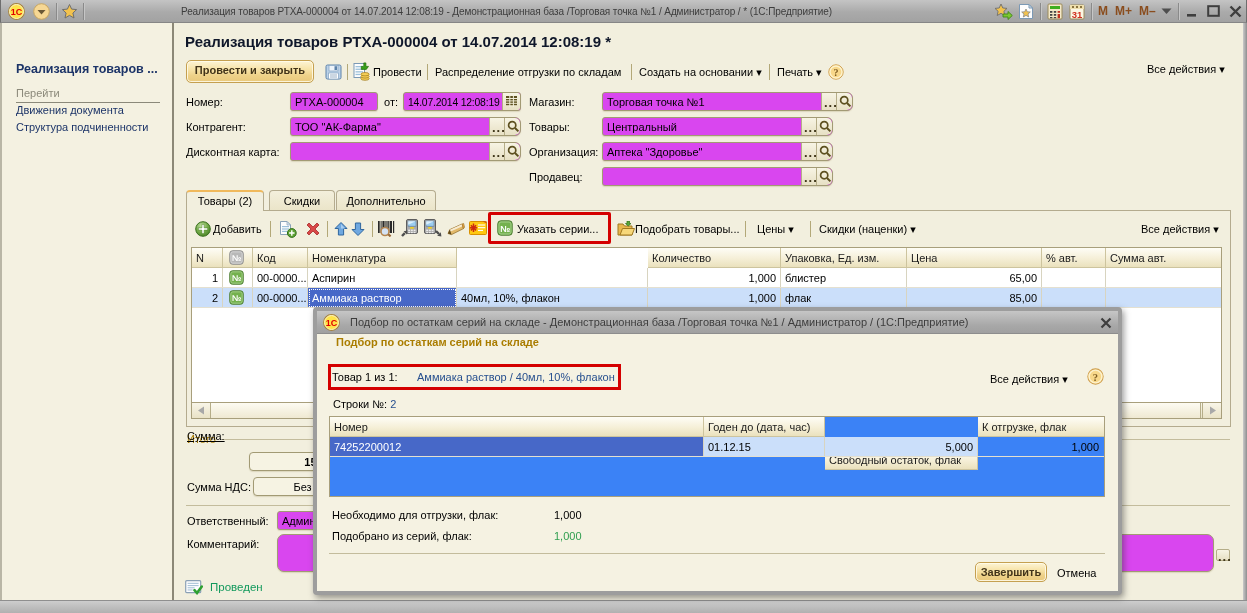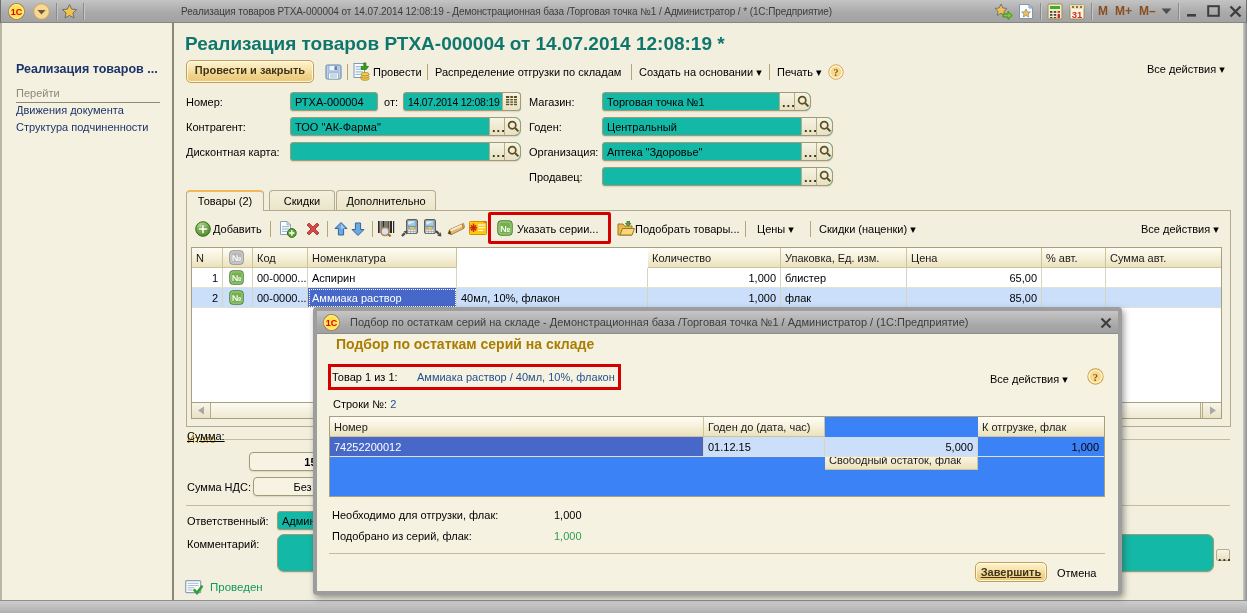--- a/index.html
+++ b/index.html
@@ -10,42 +10,42 @@
 .tsep{position:absolute;top:3px;width:1px;height:17px;background:#8a8a8a;box-shadow:1px 0 0 #c6c6c6;}
 .statusbar{position:absolute;left:0;top:600px;width:1247px;height:13px;background:linear-gradient(#cdcdcd,#b0b0b0);border-top:1px solid #8f8f8f;}
 .winright{position:absolute;left:1243px;top:23px;width:4px;height:577px;background:linear-gradient(90deg,#c9c9c9,#8f8f8f);}
 .winleft{position:absolute;left:0;top:23px;width:2px;height:577px;background:#b9b6a6;}
 .sidebar{position:absolute;left:2px;top:23px;width:170px;height:577px;background:#f4f1e1;}
 .sidesep{position:absolute;left:172px;top:23px;width:2px;height:577px;background:#8c8877;}
 .sbtitle{position:absolute;left:14px;top:39px;font-weight:bold;color:#1c3468;font-size:12.5px;}
 .sbgo{position:absolute;left:14px;top:64px;color:#8b897a;font-size:11px;}
 .sbline{position:absolute;left:14px;top:79px;width:144px;height:1px;background:#8b897a;}
 .sblink{position:absolute;left:14px;color:#1c3468;font-size:11px;}
-.doctitle{position:absolute;left:185px;top:33px;font-size:19px;font-weight:bold;color:#0f766e;white-space:nowrap;}
+.doctitle{position:absolute;left:185px;top:33px;font-size:15px;font-weight:bold;color:#0f172a;white-space:nowrap;}
 .btn-gold{position:absolute;background:linear-gradient(#fdf4d5,#f7e3a8 40%,#eed188 70%,#e9c97c);border:1px solid #c5a050;border-radius:5px;font-weight:bold;color:#42341a;font-size:11px;text-align:center;white-space:nowrap;box-shadow:inset 0 0 0 1px rgba(255,252,235,.85);}
 .tbtext{position:absolute;white-space:nowrap;font-size:11px;color:#000;top:0;}
 .vsep{position:absolute;width:1px;height:16px;background:#b3a878;}
 .flabel{position:absolute;font-size:11px;color:#000;white-space:nowrap;}
-.inp{position:absolute;background:#14b8a6;border:1px solid #a29a74;border-radius:3px;height:19px;font-size:11px;padding:3px 3px 0 4px;color:#000;white-space:nowrap;overflow:hidden;box-shadow:0 1px 1px rgba(180,170,130,.35);}
+.inp{position:absolute;background:#d946ef;border:1px solid #a29a74;border-radius:3px;height:19px;font-size:11px;padding:3px 3px 0 4px;color:#000;white-space:nowrap;overflow:hidden;box-shadow:0 1px 1px rgba(180,170,130,.35);}
 .ibtn{position:absolute;top:0;bottom:0;background:linear-gradient(#f7f4e4,#e7e0c4);border-left:1px solid #b5ad88;}
 .dots3{position:absolute;left:2px;top:9px;width:10px;height:2px;color:#3d3417;font-size:13px;letter-spacing:1px;line-height:2px;font-weight:bold;}
 .tab{position:absolute;top:190px;height:20px;border:1px solid #b4ab8e;border-bottom:none;border-radius:4px 4px 0 0;background:linear-gradient(#f3efdc,#ebe5c9);font-size:11px;text-align:center;padding-top:4px;}
 .tab.active{background:#f2efde;border-top:2px solid #f0b95c;padding-top:3px;height:21px;z-index:3;}
 .tabpanel{position:absolute;left:186px;top:210px;width:1045px;height:217px;border:1px solid #b4ab8e;background:#f2efde;}
 .grid{position:absolute;left:191px;top:247px;width:1031px;height:172px;background:#fff;border:1px solid #a89f7c;}
 .gh{position:absolute;top:0;height:20px;background:linear-gradient(#fefdf6,#f5efd7 55%,#eae1bd);border-right:1px solid #cdc49e;border-bottom:1px solid #cdc49e;font-size:11px;padding:4px 0 0 4px;white-space:nowrap;overflow:hidden;color:#1a1a1a;}
 .gc{position:absolute;height:20px;font-size:11px;padding:4px 4px 0 4px;white-space:nowrap;overflow:hidden;}
 .num{text-align:right;padding-right:5px;}
 .rowsel{background:#cbdffa;}
 .cellsel{background:#4768c8;color:#fff;outline:1px dotted #fff;outline-offset:-2px;}
 .hscroll{position:absolute;left:191px;top:402px;width:1031px;height:17px;background:linear-gradient(#f8f5e8,#e9e2c6);border:1px solid #a89f7c;}
 .redbox{position:absolute;border:3px solid #d40000;}
 .modal{position:absolute;left:313px;top:307px;width:809px;height:288px;background:#f5f2e2;border:4px solid #9d9d9d;border-radius:4px;box-shadow:2px 3px 6px rgba(60,60,60,.5);}
 .mtitle{position:absolute;left:0;top:0;width:801px;height:23px;background:linear-gradient(#c6c6c6,#a8a8a8 65%,#a0a0a0);border-bottom:1px solid #8d8d8d;}
-.mhead{position:absolute;left:19px;top:25px;font-size:14px;font-weight:bold;color:#aa7d00;}
+.mhead{position:absolute;left:19px;top:25px;font-size:11px;font-weight:bold;color:#aa7d00;}
 .gold-ln{position:absolute;height:1px;background:#c3bc9c;}
 .glabel{color:#aa7d00;}
 .blue{color:#27508f;}
 .green{color:#2f9e4f;}
 </style></head>
 <body>
 <div class="titlebar">
   <svg class="abs" style="left:7px;top:3px;" width="17" height="17" viewBox="0 0 17 17">
       <circle cx="8.5" cy="8.5" r="7.8" fill="#ffe34a" stroke="#a6823e" stroke-width="1.2"></circle>
       <circle cx="8.5" cy="8.5" r="7" fill="none" stroke="#fff6c0" stroke-width="1"></circle>
@@ -178,38 +178,38 @@
           <rect x="0" y="5.4" width="11" height="1.4"></rect>
           <rect x="0" y="7.8" width="11" height="1.4"></rect>
         </g>
         <g stroke="#f3efdb" stroke-width="1">
           <line x1="3.8" y1="0" x2="3.8" y2="11"></line>
           <line x1="7.4" y1="0" x2="7.4" y2="11"></line>
         </g>
       </svg>
     </span></div>
 <div class="flabel" style="left:529px;top:96px;">Магазин:</div>
-<div class="inp" style="left:602px;top:92px;width:209px;padding-right:34px;border-radius:3px 6px 6px 3px;">Торговая точка №1<span class="ibtn" style="right:16px;width:15px;">
+<div class="inp" style="left:602px;top:92px;width:251px;padding-right:34px;border-radius:3px 6px 6px 3px;">Торговая точка №1<span class="ibtn" style="right:16px;width:15px;">
       <span class="dots3">...</span>
     </span><span class="ibtn" style="right:0;width:16px;border-radius:0 5px 5px 0;">
       <svg style="position:absolute;left:2px;top:2px;" width="13" height="13" viewBox="0 0 13 13">
         <circle cx="5.2" cy="5.2" r="3.6" fill="none" stroke="#5d5020" stroke-width="1.7"></circle>
         <line x1="8" y1="8" x2="11.4" y2="11.4" stroke="#5d5020" stroke-width="2"></line>
       </svg>
     </span></div>
 <div class="flabel" style="left:186px;top:121px;">Контрагент:</div>
 <div class="inp" style="left:290px;top:117px;width:231px;padding-right:34px;border-radius:3px 6px 6px 3px;">ТОО "АК-Фарма"<span class="ibtn" style="right:16px;width:15px;">
       <span class="dots3">...</span>
     </span><span class="ibtn" style="right:0;width:16px;border-radius:0 5px 5px 0;">
       <svg style="position:absolute;left:2px;top:2px;" width="13" height="13" viewBox="0 0 13 13">
         <circle cx="5.2" cy="5.2" r="3.6" fill="none" stroke="#5d5020" stroke-width="1.7"></circle>
         <line x1="8" y1="8" x2="11.4" y2="11.4" stroke="#5d5020" stroke-width="2"></line>
       </svg>
     </span></div>
-<div class="flabel" style="left:529px;top:121px;">Годен:</div>
+<div class="flabel" style="left:529px;top:121px;">Товары:</div>
 <div class="inp" style="left:602px;top:117px;width:231px;padding-right:34px;border-radius:3px 6px 6px 3px;">Центральный<span class="ibtn" style="right:16px;width:15px;">
       <span class="dots3">...</span>
     </span><span class="ibtn" style="right:0;width:16px;border-radius:0 5px 5px 0;">
       <svg style="position:absolute;left:2px;top:2px;" width="13" height="13" viewBox="0 0 13 13">
         <circle cx="5.2" cy="5.2" r="3.6" fill="none" stroke="#5d5020" stroke-width="1.7"></circle>
         <line x1="8" y1="8" x2="11.4" y2="11.4" stroke="#5d5020" stroke-width="2"></line>
       </svg>
     </span></div>
 <div class="flabel" style="left:186px;top:146px;">Дисконтная карта:</div>
 <div class="inp" style="left:290px;top:142px;width:231px;padding-right:34px;border-radius:3px 6px 6px 3px;">
@@ -518,15 +518,15 @@
           <line x1="647.5" y1="0" x2="647.5" y2="20"></line>
         </g>
         <line x1="0" y1="19.5" x2="774" y2="19.5" stroke="#e4e0d0"></line>
       </svg>
  </div>
  <div class="abs" style="left:15px;top:198px;">Необходимо для отгрузки, флак:</div>
  <div class="abs" style="left:237px;top:198px;">1,000</div>
  <div class="abs" style="left:15px;top:219px;">Подобрано из серий, флак:</div>
  <div class="abs green" style="left:237px;top:219px;">1,000</div>
  <div class="gold-ln" style="left:12px;top:242px;width:776px;"></div>
- <div class="btn-gold" style="left:658px;top:251px;width:72px;height:20px;padding-top:3px;text-decoration:underline;">Завершить</div>
+ <div class="btn-gold" style="left:658px;top:251px;width:72px;height:20px;padding-top:3px;">Завершить</div>
  <div class="abs" style="left:740px;top:256px;">Отмена</div>
 </div>
 
 </body></html>

